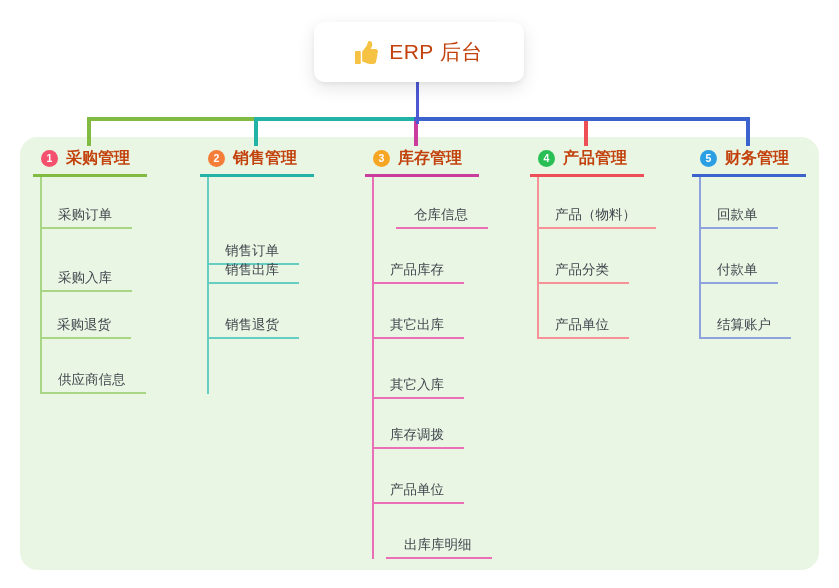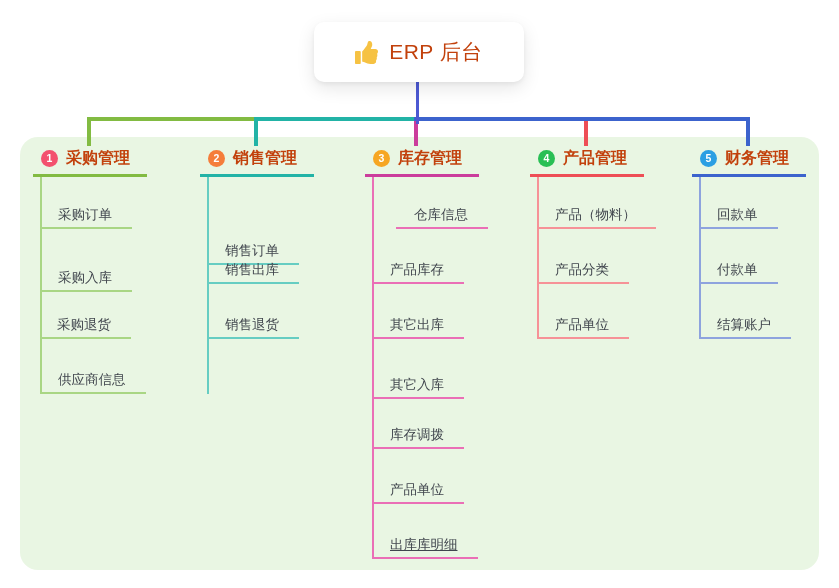--- a/index.html
+++ b/index.html
@@ -79,21 +79,21 @@
           <span class="branch-title">库存管理</span>
         </div>
         <div class="header-underline" style="background: rgb(203, 61, 156);"></div>
         <div class="spine" style="top: 177px; height: 382px; background: rgb(234, 111, 182);"></div>
         <div class="child-label" style="left: 7px; top: 207px; border-color: rgb(234, 111, 182); margin-left: 24px;">仓库信息</div>
         <div class="child-label" style="left: 7px; top: 262px; border-color: rgb(234, 111, 182);">产品库存</div>
         <div class="child-label" style="left: 7px; top: 317px; border-color: rgb(234, 111, 182);">其它出库</div>
         <div class="child-label" style="left: 7px; top: 377px; border-color: rgb(234, 111, 182);">其它入库</div>
         <div class="child-label" style="left: 7px; top: 427px; border-color: rgb(234, 111, 182);">库存调拨</div>
         <div class="child-label" style="left: 7px; top: 482px; border-color: rgb(234, 111, 182);">产品单位</div>
-        <div class="child-label" style="left: 7px; top: 537px; border-color: rgb(234, 111, 182); text-decoration: underline;">出库库明细</div>
+        <div class="child-label" style="left: 21px; top: 537px; border-color: rgb(234, 111, 182);">出库库明细</div>
       </div>
       <div class="branch" style="left: 530px;">
         <div class="branch-header">
           <span class="badge" style="background: rgb(41, 191, 85);">4</span>
           <span class="branch-title">产品管理</span>
         </div>
         <div class="header-underline" style="background: rgb(238, 78, 86);"></div>
         <div class="spine" style="top: 177px; height: 162px; background: rgb(246, 146, 151);"></div>
         <div class="child-label" style="left: 7px; top: 207px; border-color: rgb(246, 146, 151);">产品（物料）</div>
         <div class="child-label" style="left: 7px; top: 262px; border-color: rgb(246, 146, 151);">产品分类</div>

